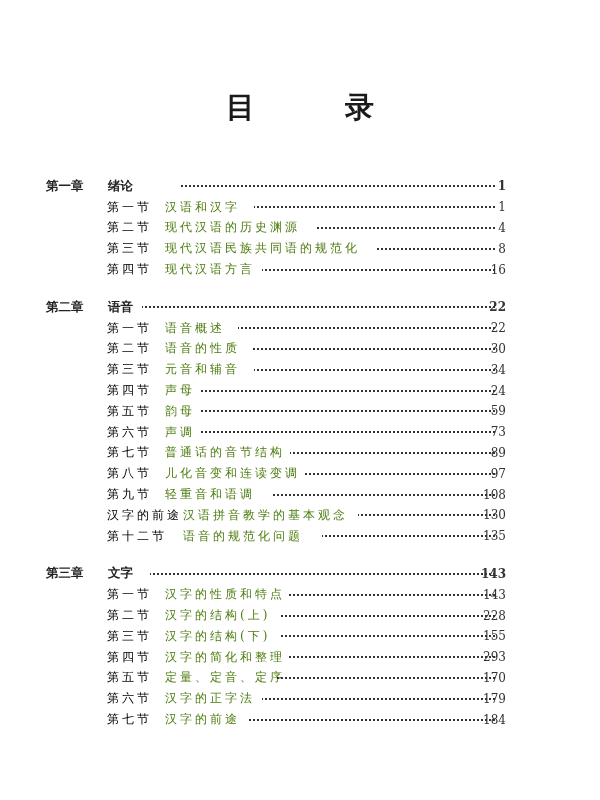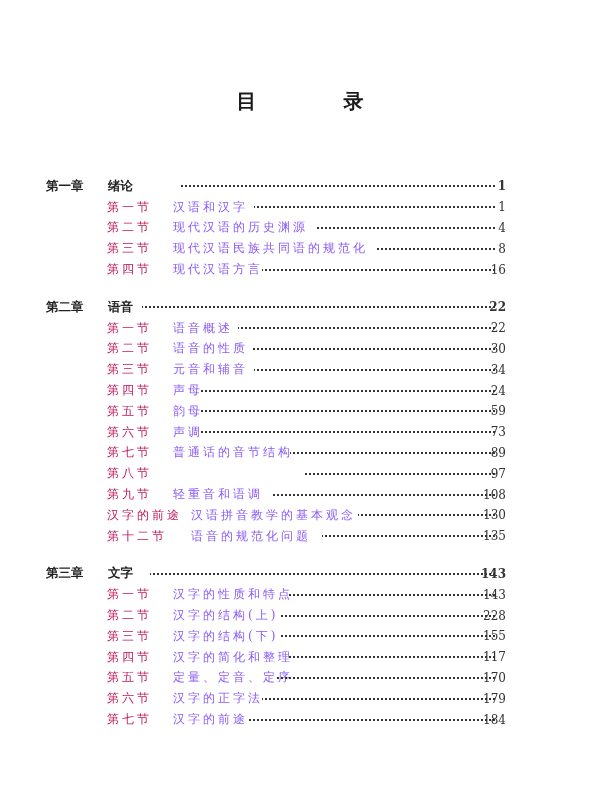--- a/index.html
+++ b/index.html
@@ -3,34 +3,34 @@
   <meta charset="utf-8">
   <style>
     html, body { margin: 0; padding: 0; }
     body {
       width: 600px; height: 800px; background: #ffffff; overflow: hidden;
       font-family: "DejaVu Serif", "Liberation Serif", serif; color: #222;
       position: relative;
     }
     .title {
       position: absolute; top: 88px; left: 0; width: 600px; text-align: center;
-      font-family: "DejaVu Sans", sans-serif; font-weight: bold; font-size: 20px;
+      font-family: "DejaVu Sans", sans-serif; font-weight: bold; font-size: 29px;
       letter-spacing: 40px; padding-left: 40px; box-sizing: border-box; color: #1a1a1a;
     }
     .toc { position: absolute; top: 176px; left: 0; width: 552px; }
     .chapter { margin-bottom: 17px; }
     .row {
       position: relative; height: 20.8px; display: flex; align-items: center;
       font-size: 12px; white-space: nowrap;
     }
     .ch-row { font-family: "DejaVu Sans", sans-serif; font-weight: bold; font-size: 12.5px; }
     .ch-num { position: absolute; left: 46px; }
     .ch-title { position: absolute; left: 108px; }
-    .sec-num { position: absolute; left: 107px; letter-spacing: 3px; color: #be185d; }
-    .sec-title { position: absolute; left: 165px; letter-spacing: 3px; color: #8b5cf6; margin-left: 8px; }
+    .sec-num { position: absolute; left: 107px; letter-spacing: 3px; color: #000000; }
+    .sec-title { position: absolute; left: 165px; letter-spacing: 3px; color: #4d7c0f; }
     .sec-title.wide { left: 183px; }
     .dots {
       position: absolute; right: 56px; height: 12px;
       background-image: radial-gradient(circle, #333 0.9px, transparent 1.1px);
       background-size: 4px 4px; background-repeat: repeat-x; background-position: right center;
     }
     .page {
       position: absolute; right: 46px; font-family: "DejaVu Serif", serif;
       font-size: 12px; color: #333; text-align: right;
     }
@@ -117,20 +117,21 @@
         <span class="page">73</span>
       </div>
       <div class="row">
         <span class="sec-num">第七节</span>
         <span class="sec-title">普通话的音节结构</span>
         <span class="dots" style="left:290px"></span>
         <span class="page">89</span>
       </div>
       <div class="row">
         <span class="sec-num">第八节</span>
+        <span class="sec-title">儿化音变和连读变调</span>
         <span class="dots" style="left:304px"></span>
         <span class="page">97</span>
       </div>
       <div class="row">
         <span class="sec-num">第九节</span>
         <span class="sec-title">轻重音和语调</span>
         <span class="dots" style="left:272px"></span>
         <span class="page">108</span>
       </div>
       <div class="row">
@@ -168,21 +169,21 @@
       <div class="row">
         <span class="sec-num">第三节</span>
         <span class="sec-title">汉字的结构(下)</span>
         <span class="dots" style="left:280px"></span>
         <span class="page">155</span>
       </div>
       <div class="row">
         <span class="sec-num">第四节</span>
         <span class="sec-title">汉字的简化和整理</span>
         <span class="dots" style="left:288px"></span>
-        <span class="page">117</span>
+        <span class="page">293</span>
       </div>
       <div class="row">
         <span class="sec-num">第五节</span>
         <span class="sec-title">定量、定音、定序</span>
         <span class="dots" style="left:276px"></span>
         <span class="page">170</span>
       </div>
       <div class="row">
         <span class="sec-num">第六节</span>
         <span class="sec-title">汉字的正字法</span>

